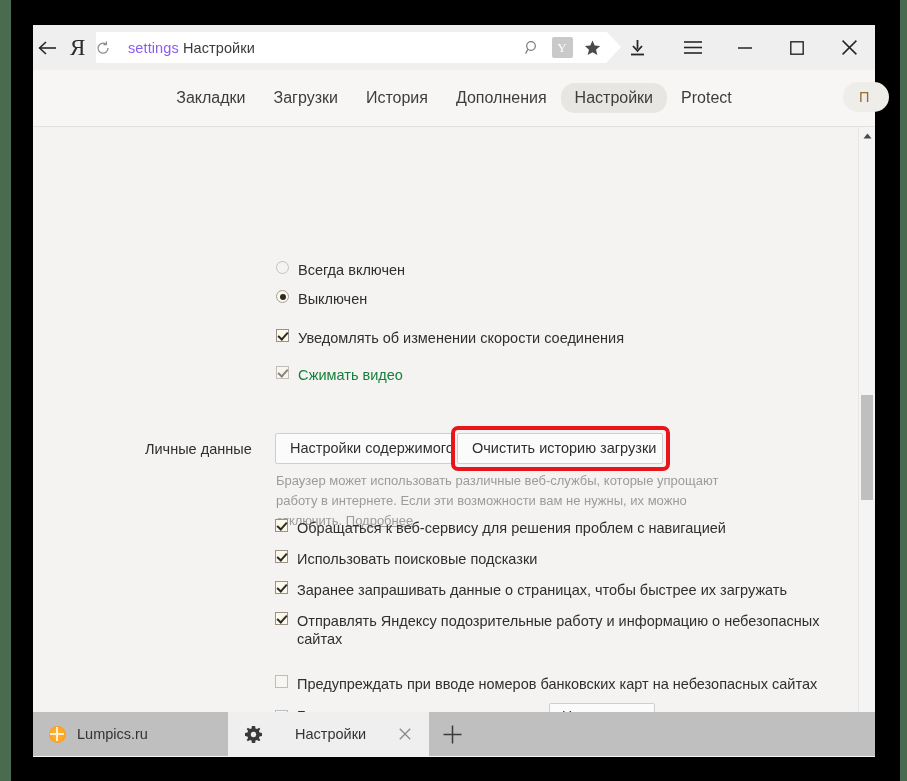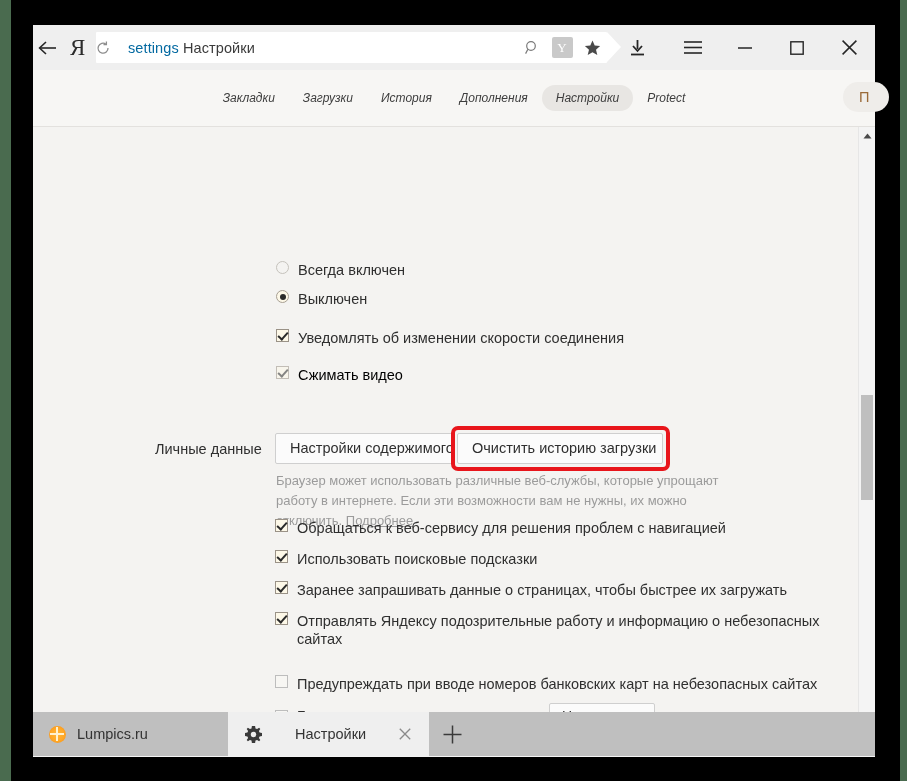--- a/index.html
+++ b/index.html
@@ -65,21 +65,21 @@
   .reload-icon {
     width: 32px; text-align: center;
     color: #8d8d8d; font-size: 14px;
   }
   .url-text {
     font-size: 14.5px;
     color: #3b3b3b;
     white-space: nowrap;
     letter-spacing: 0.1px;
   }
-  .url-text .scheme { color: #0369a1; }
+  .url-text .scheme { color: #8b5cf6; }
   .addr-right {
     position: absolute; right: 0; top: 0; height: 31px;
     display: flex; align-items: center;
   }
   .addr-icon {
     width: 30px; height: 31px;
     display: flex; align-items: center; justify-content: center;
     color: #5d5d5d;
   }
   .yandex-badge {
@@ -115,26 +115,25 @@
     background: #f7f6f4;
     border-bottom: 1px solid #e3e1de;
     display: flex;
     align-items: center;
     justify-content: center;
   }
   .navtabs {
     display: flex; align-items: center; gap: 0px;
   }
   .navtab {
-    font-size: 12px;
+    font-size: 16px;
     color: #3d3d3d;
     padding: 6px 14px;
     border-radius: 14px;
     white-space: nowrap;
-    font-style: italic;
   }
   .navtab.active {
     background: #e8e6e3;
   }
   .navtab-partial {
     position: absolute;
     right: -14px; top: 12px;
     width: 46px; height: 30px;
     border-radius: 15px;
     background: #efedea;
@@ -206,21 +205,21 @@
   }
   .rb.empty { background: #f4f3f1; border-color: #c5c2bc; }
   .rb.selected::after {
     content: "";
     position: absolute;
     left: 2.5px; top: 2.5px;
     width: 6px; height: 6px;
     border-radius: 50%;
     background: #2a2a2a;
   }
-  .opt-label.dim { color: #000000; }
+  .opt-label.dim { color: #15803d; }
 
   .section-label {
     position: absolute;
     font-size: 14.5px;
     color: #2f2f2f;
   }
 
   .btn {
     background: #fbfbfb;
     border: 1px solid #cfcfcf;
@@ -483,21 +482,21 @@
         <div class="opt-row" style="position:absolute; left:243px; top:202px;">
           <span class="cb checked"></span>
           <span class="opt-label">Уведомлять об изменении скорости соединения</span>
         </div>
 
         <div class="opt-row" style="position:absolute; left:243px; top:239px;">
           <span class="cb checked disabled"></span>
           <span class="opt-label dim">Сжимать видео</span>
         </div>
 
-        <div class="section-label" style="left:122px; top:314px;">Личные данные</div>
+        <div class="section-label" style="left:112px; top:314px;">Личные данные</div>
 
         <button class="btn" style="position:absolute; left:424px; top:306px; width:206px; height:31px;">Очистить историю загрузки</button>
 
         <button class="btn" style="position:absolute; left:242px; top:306px; width:180px; height:31px;">Настройки содержимого</button>
 
         <div class="highlight-box" style="left:418px; top:299px; width:219px; height:45px;"></div>
 
         <div class="desc" style="left:243px; top:344px;">
           <span>Браузер может использовать различные веб-службы, которые упрощают работу в интернете. Если эти</span>
           <span>возможности вам не нужны, их можно отключить.</span>

